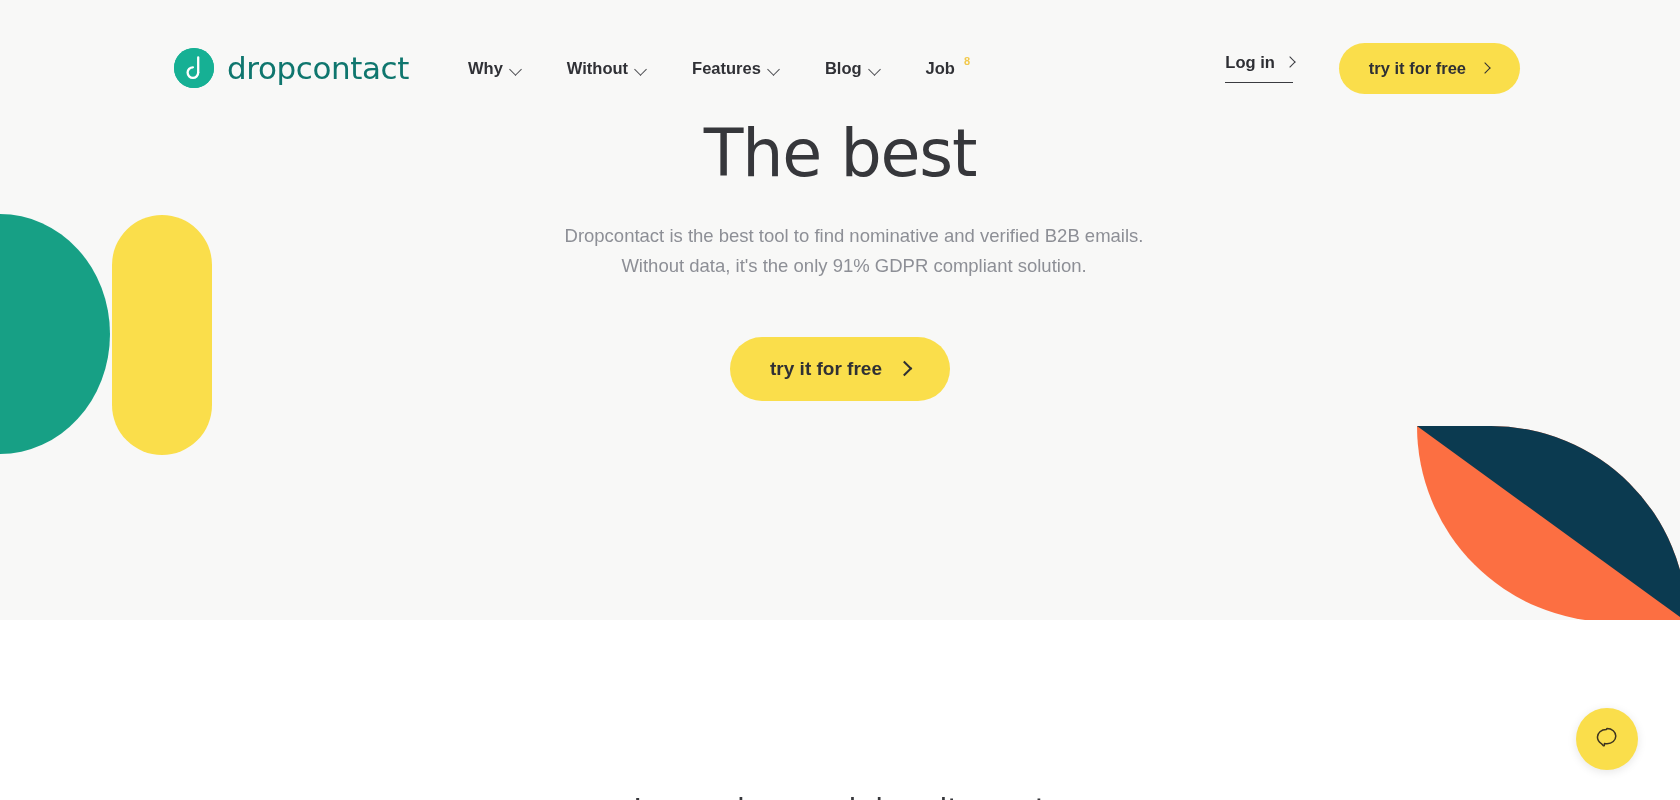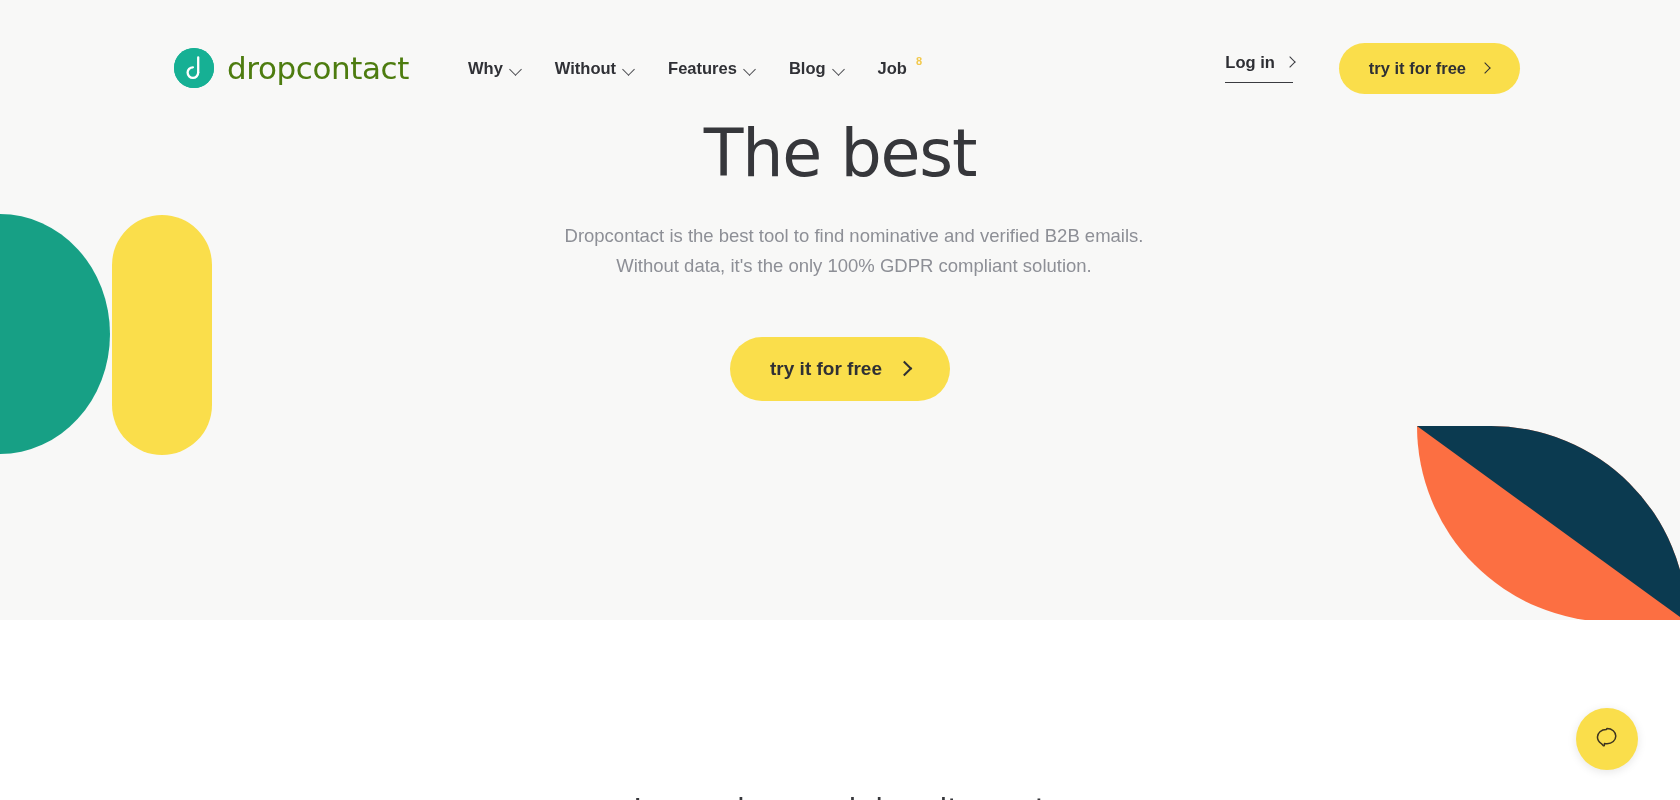--- a/index.html
+++ b/index.html
@@ -56,26 +56,26 @@
   }
   .brand { display:flex; align-items:center; gap:13px; text-decoration:none; }
   .brand-mark {
     width:40px; height:40px; border-radius:50%;
     background:#16b094;
     display:flex; align-items:center; justify-content:center;
     position:relative; flex:0 0 auto;
   }
   .brand-mark svg { display:block; }
   .brand-name {
-    font-size:31px; color:#4d7c0f; letter-spacing:-0.4px;
+    font-size:31px; color:#0f766e; letter-spacing:-0.4px;
     font-family:"DejaVu Sans", sans-serif; font-weight:400;
   }
 
   .nav-menu {
-    display:flex; align-items:center; gap:33px;
+    display:flex; align-items:center; gap:45px;
     margin-left:59px;
   }
   .nav-item {
     display:flex; align-items:center; gap:8px;
     font-size:16.5px; color:#303136; font-weight:600;
     cursor:pointer; white-space:nowrap; position:relative;
   }
   .chev-down {
     width:11px; height:11px; display:inline-block; position:relative; top:1px;
   }
@@ -201,21 +201,21 @@
       <div class="leaf-orange"></div>
       <div class="leaf-navy"></div>
     </div>
 
     <div class="hero-content">
       <h1 class="hero-title">
         <span>The best</span><br>
       </h1>
       <p class="hero-sub">
         <span>Dropcontact is the best tool to find nominative and verified B2B emails.</span><br>
-        <span>Without data, it's the only 100% GDPR compliant solution.</span>
+        <span>Without data, it's the only 91% GDPR compliant solution.</span>
       </p>
       <div class="hero-btn-wrap">
         <button class="btn-hero">
           <span>try it for free</span>
           <span class="chev-right"></span>
         </button>
       </div>
     </div>
   </div>
 

